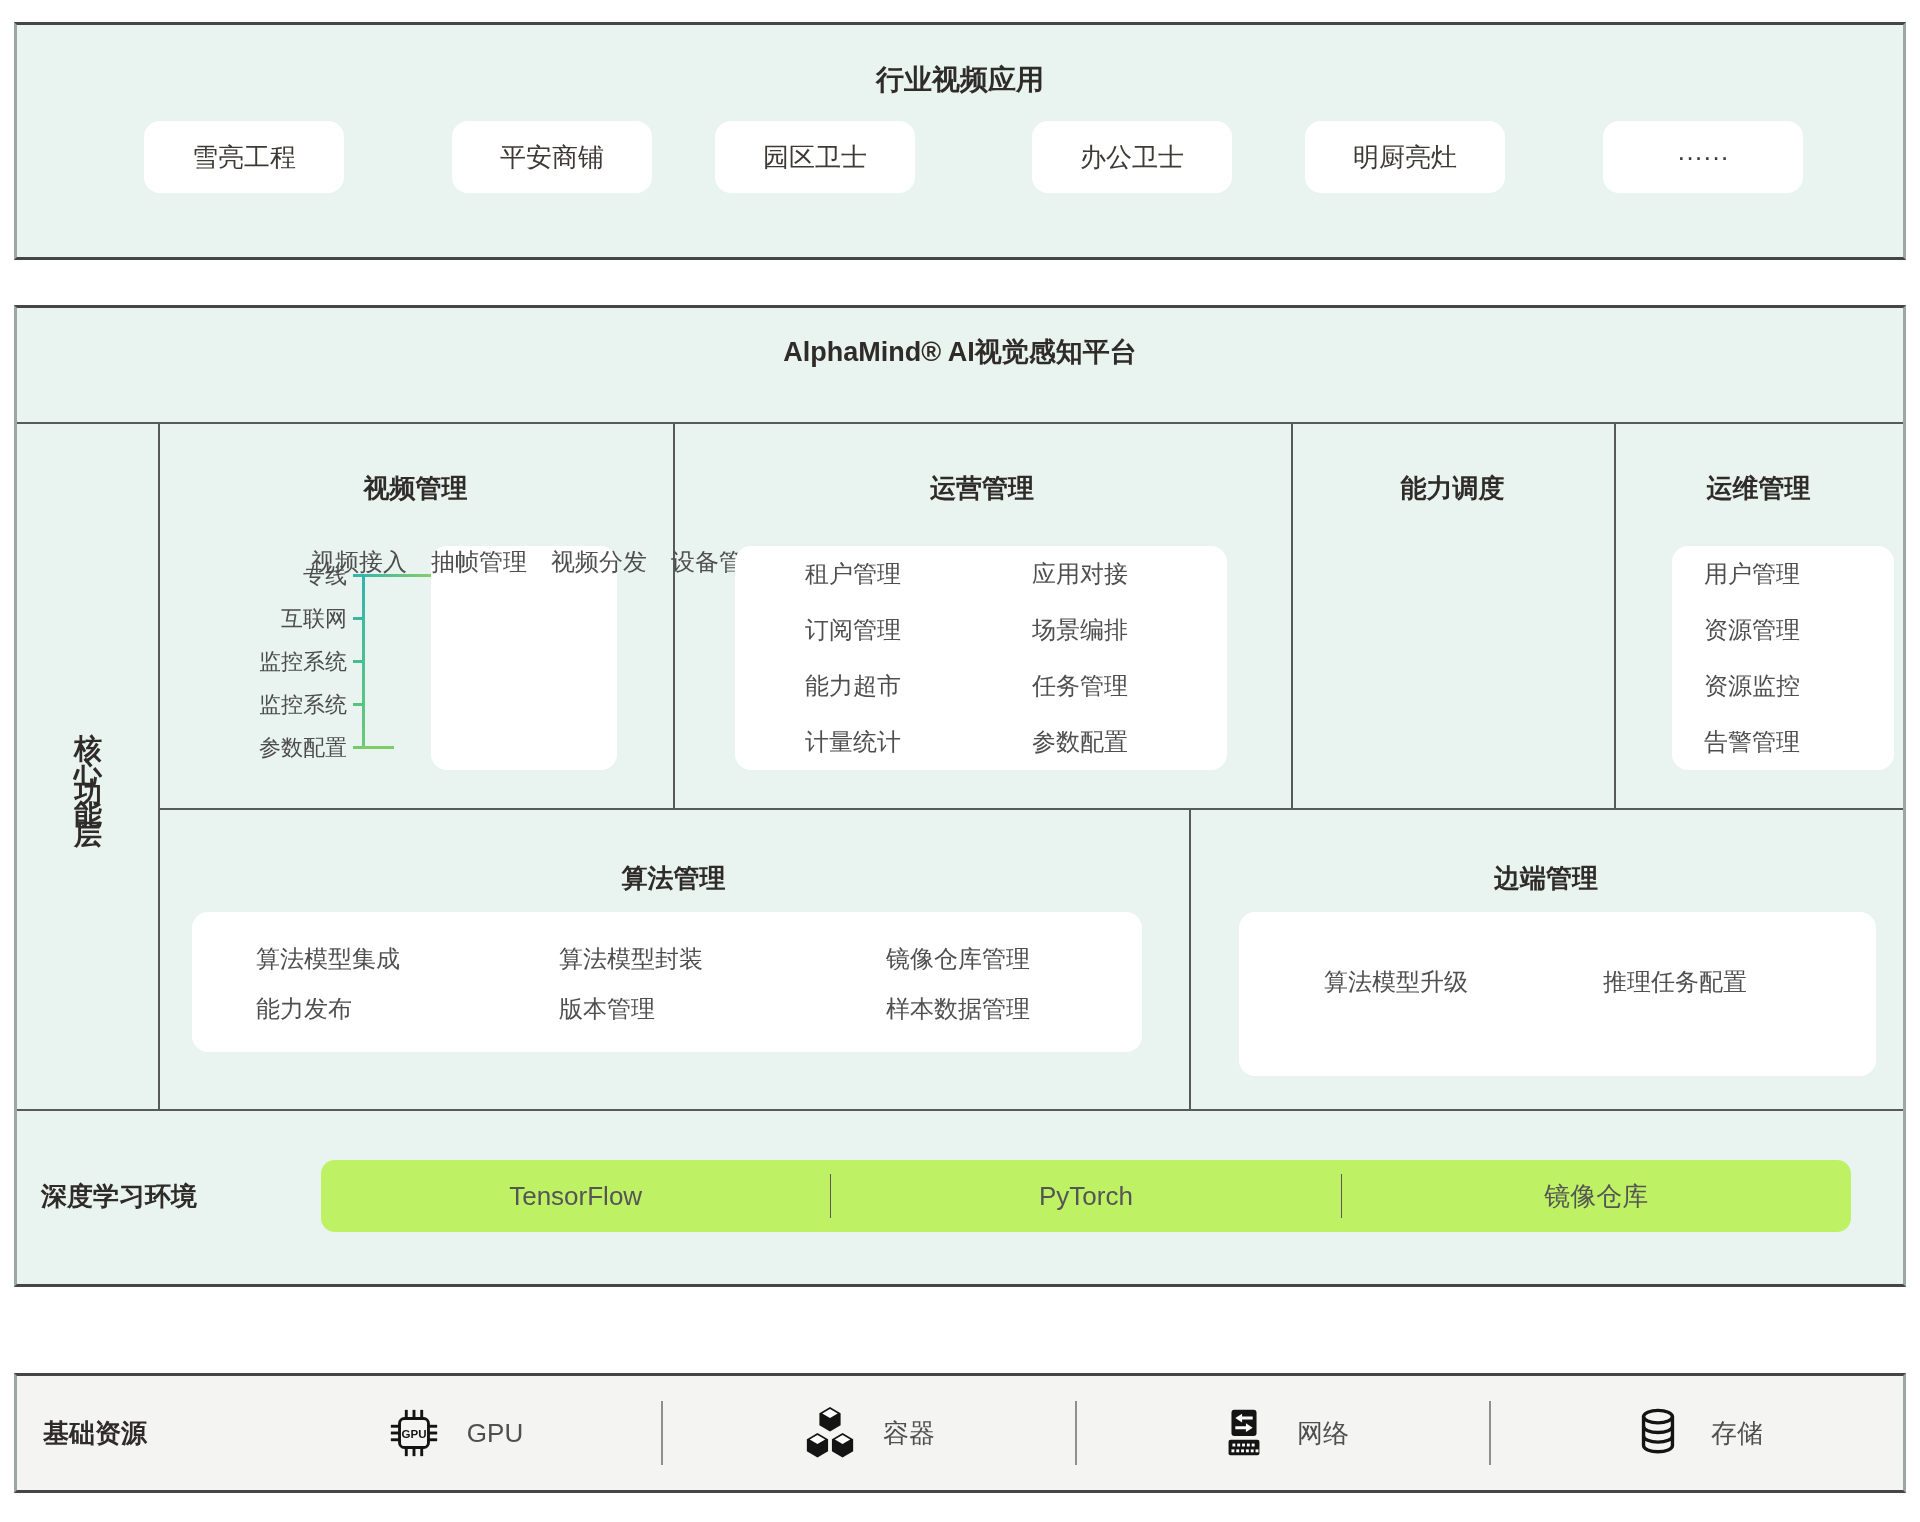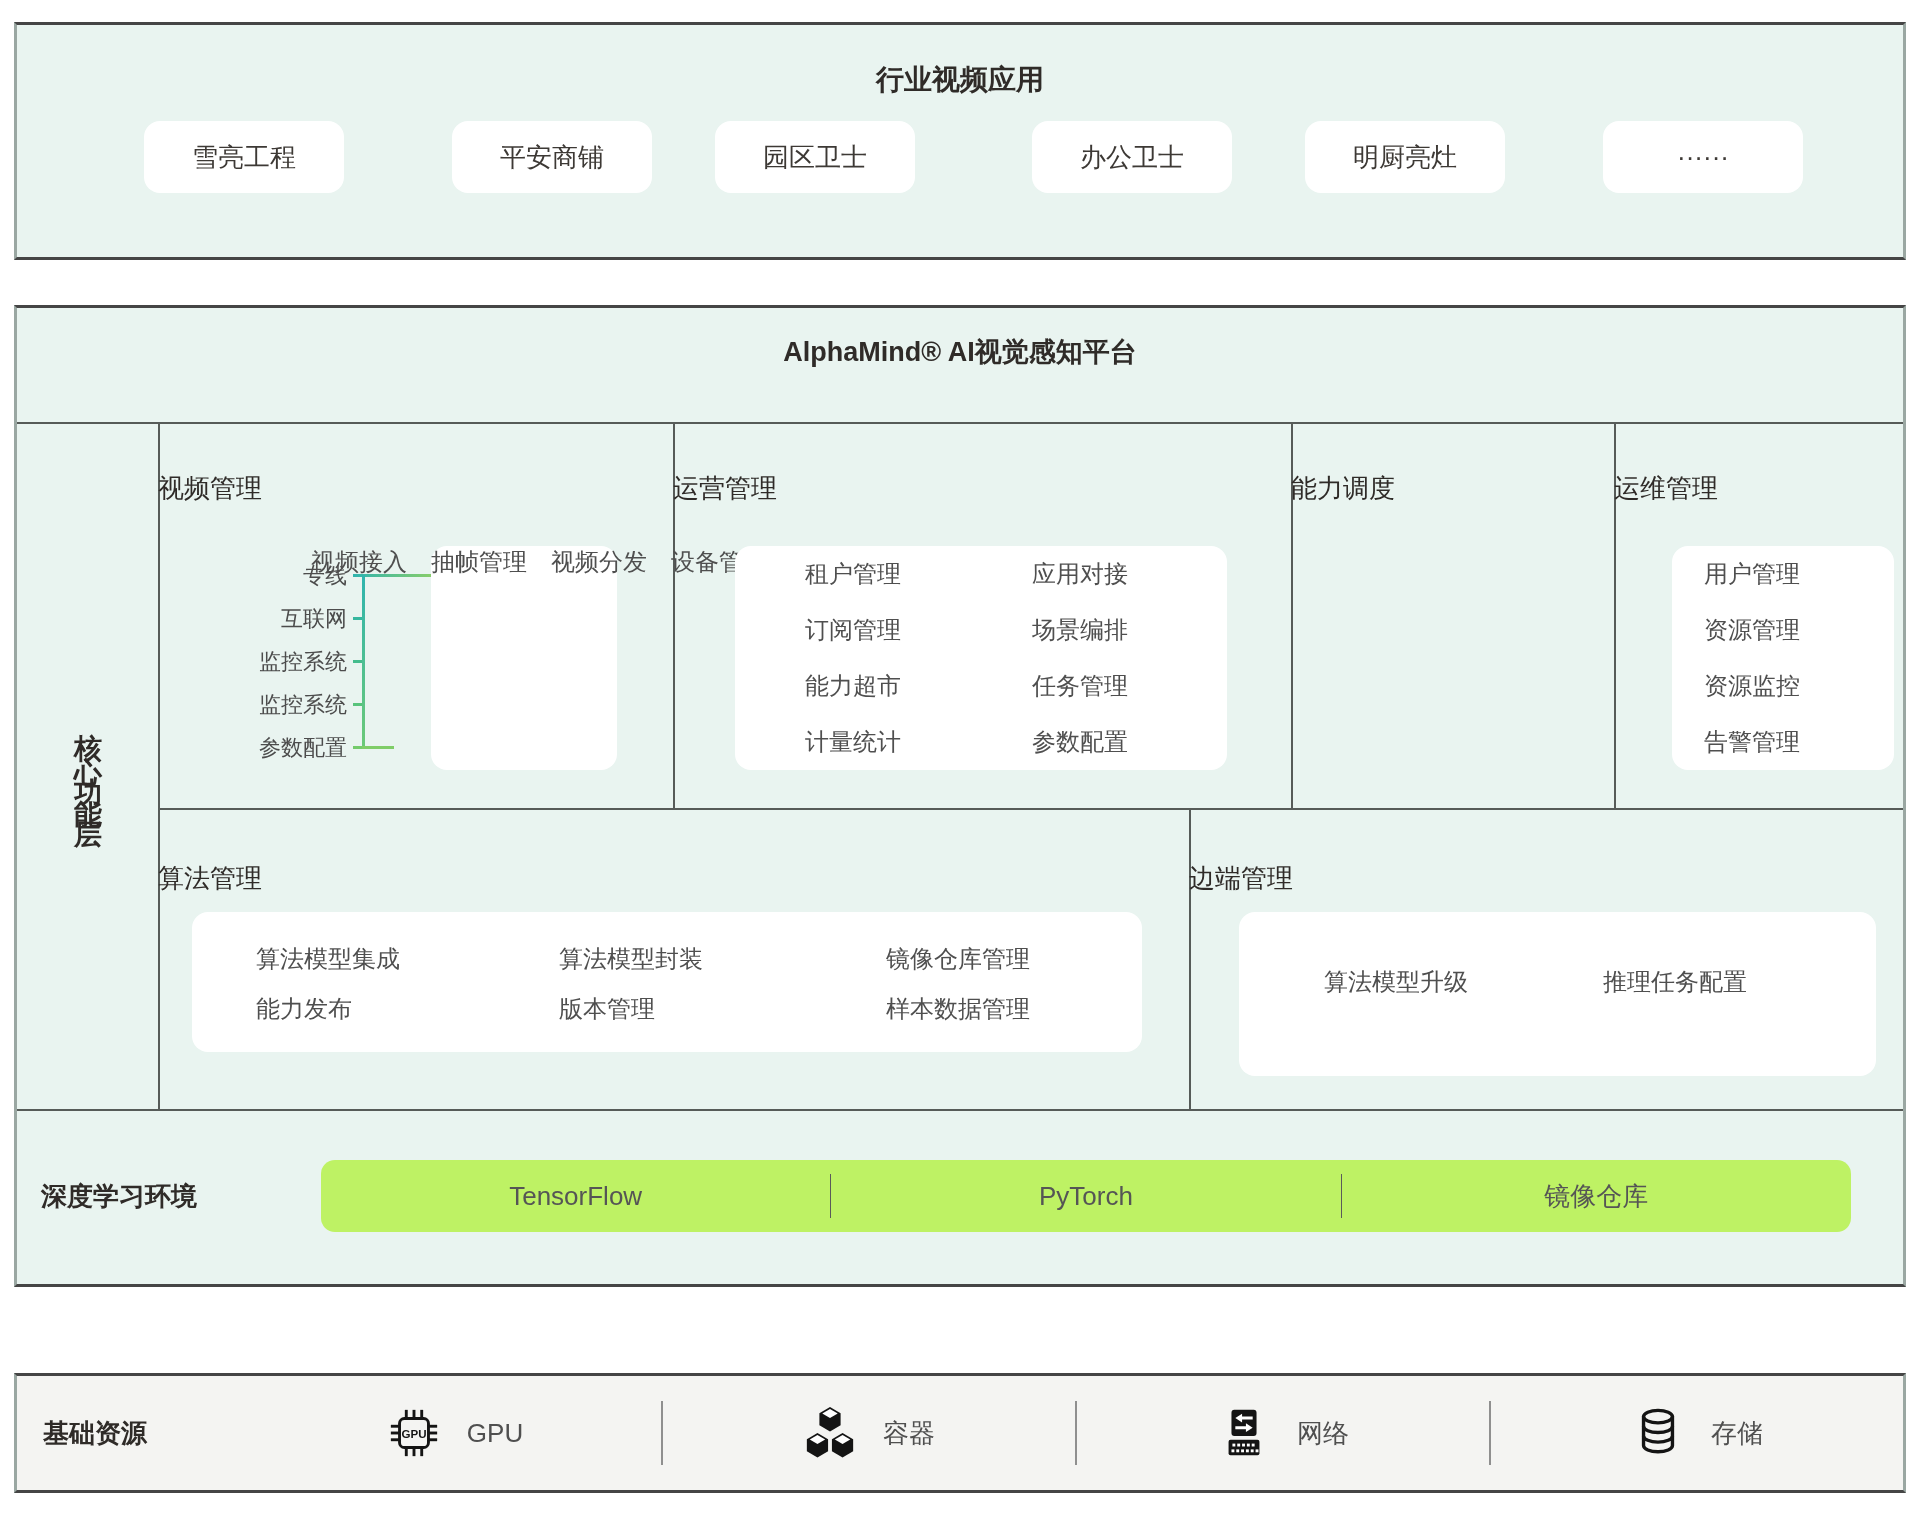--- a/index.html
+++ b/index.html
@@ -46,22 +46,22 @@
   #line-r1-c { left:1597px; top:114px; height:386px; }
   #line-r2-a { left:1172px; top:500px; height:301px; }
 
   .core-layer {
     position:absolute; left:0; top:114px; width:141px; height:687px;
     display:flex; align-items:center; justify-content:center;
     writing-mode:vertical-lr; letter-spacing:22px;
     font-size:28px; font-weight:bold; color:#2f2b28;
   }
 
-  .col-title { position:absolute; height:36px; line-height:36px; 
-               font-size:26px; font-weight:normal; color:#2f2b28; }
+  .col-title { position:absolute; height:36px; line-height:36px; text-align:center;
+               font-size:26px; font-weight:bold; color:#2f2b28; }
   #vm-title   { left:141px;  width:515px; top:162px; }
   #om-title   { left:656px;  width:618px; top:162px; }
   #cs-title   { left:1274px; width:323px; top:162px; }
   #ops-title  { left:1597px; width:289px; top:162px; }
   #algo-title { left:141px;  width:1031px; top:552px; }
   #edge-title { left:1172px; width:714px;  top:552px; }
 
   .src-label {
     position:absolute; left:130px; width:200px; text-align:right;
     transform:translateY(-50%); font-size:22px; color:#4c4c4c; white-space:nowrap;

